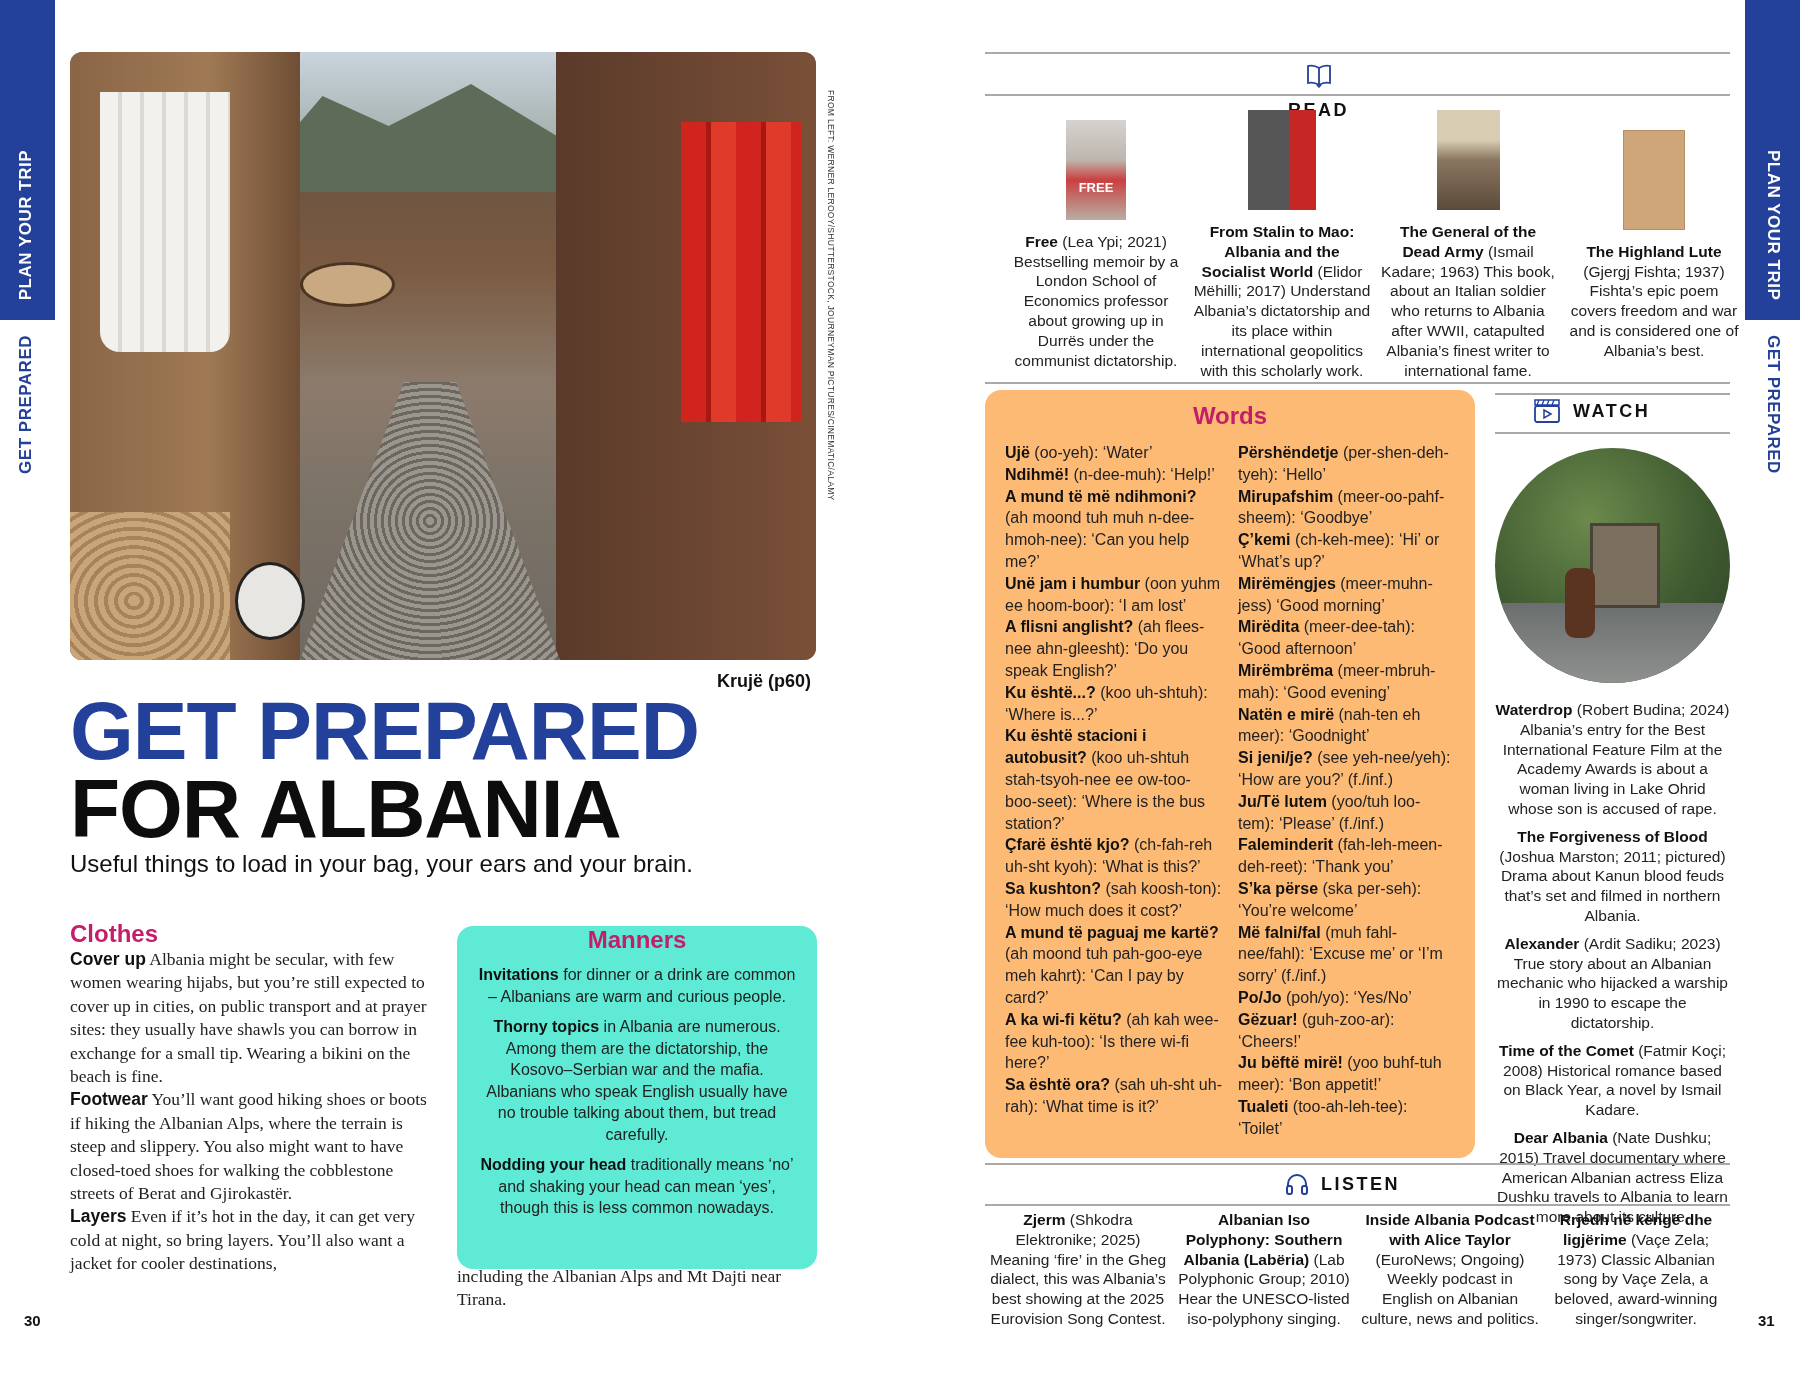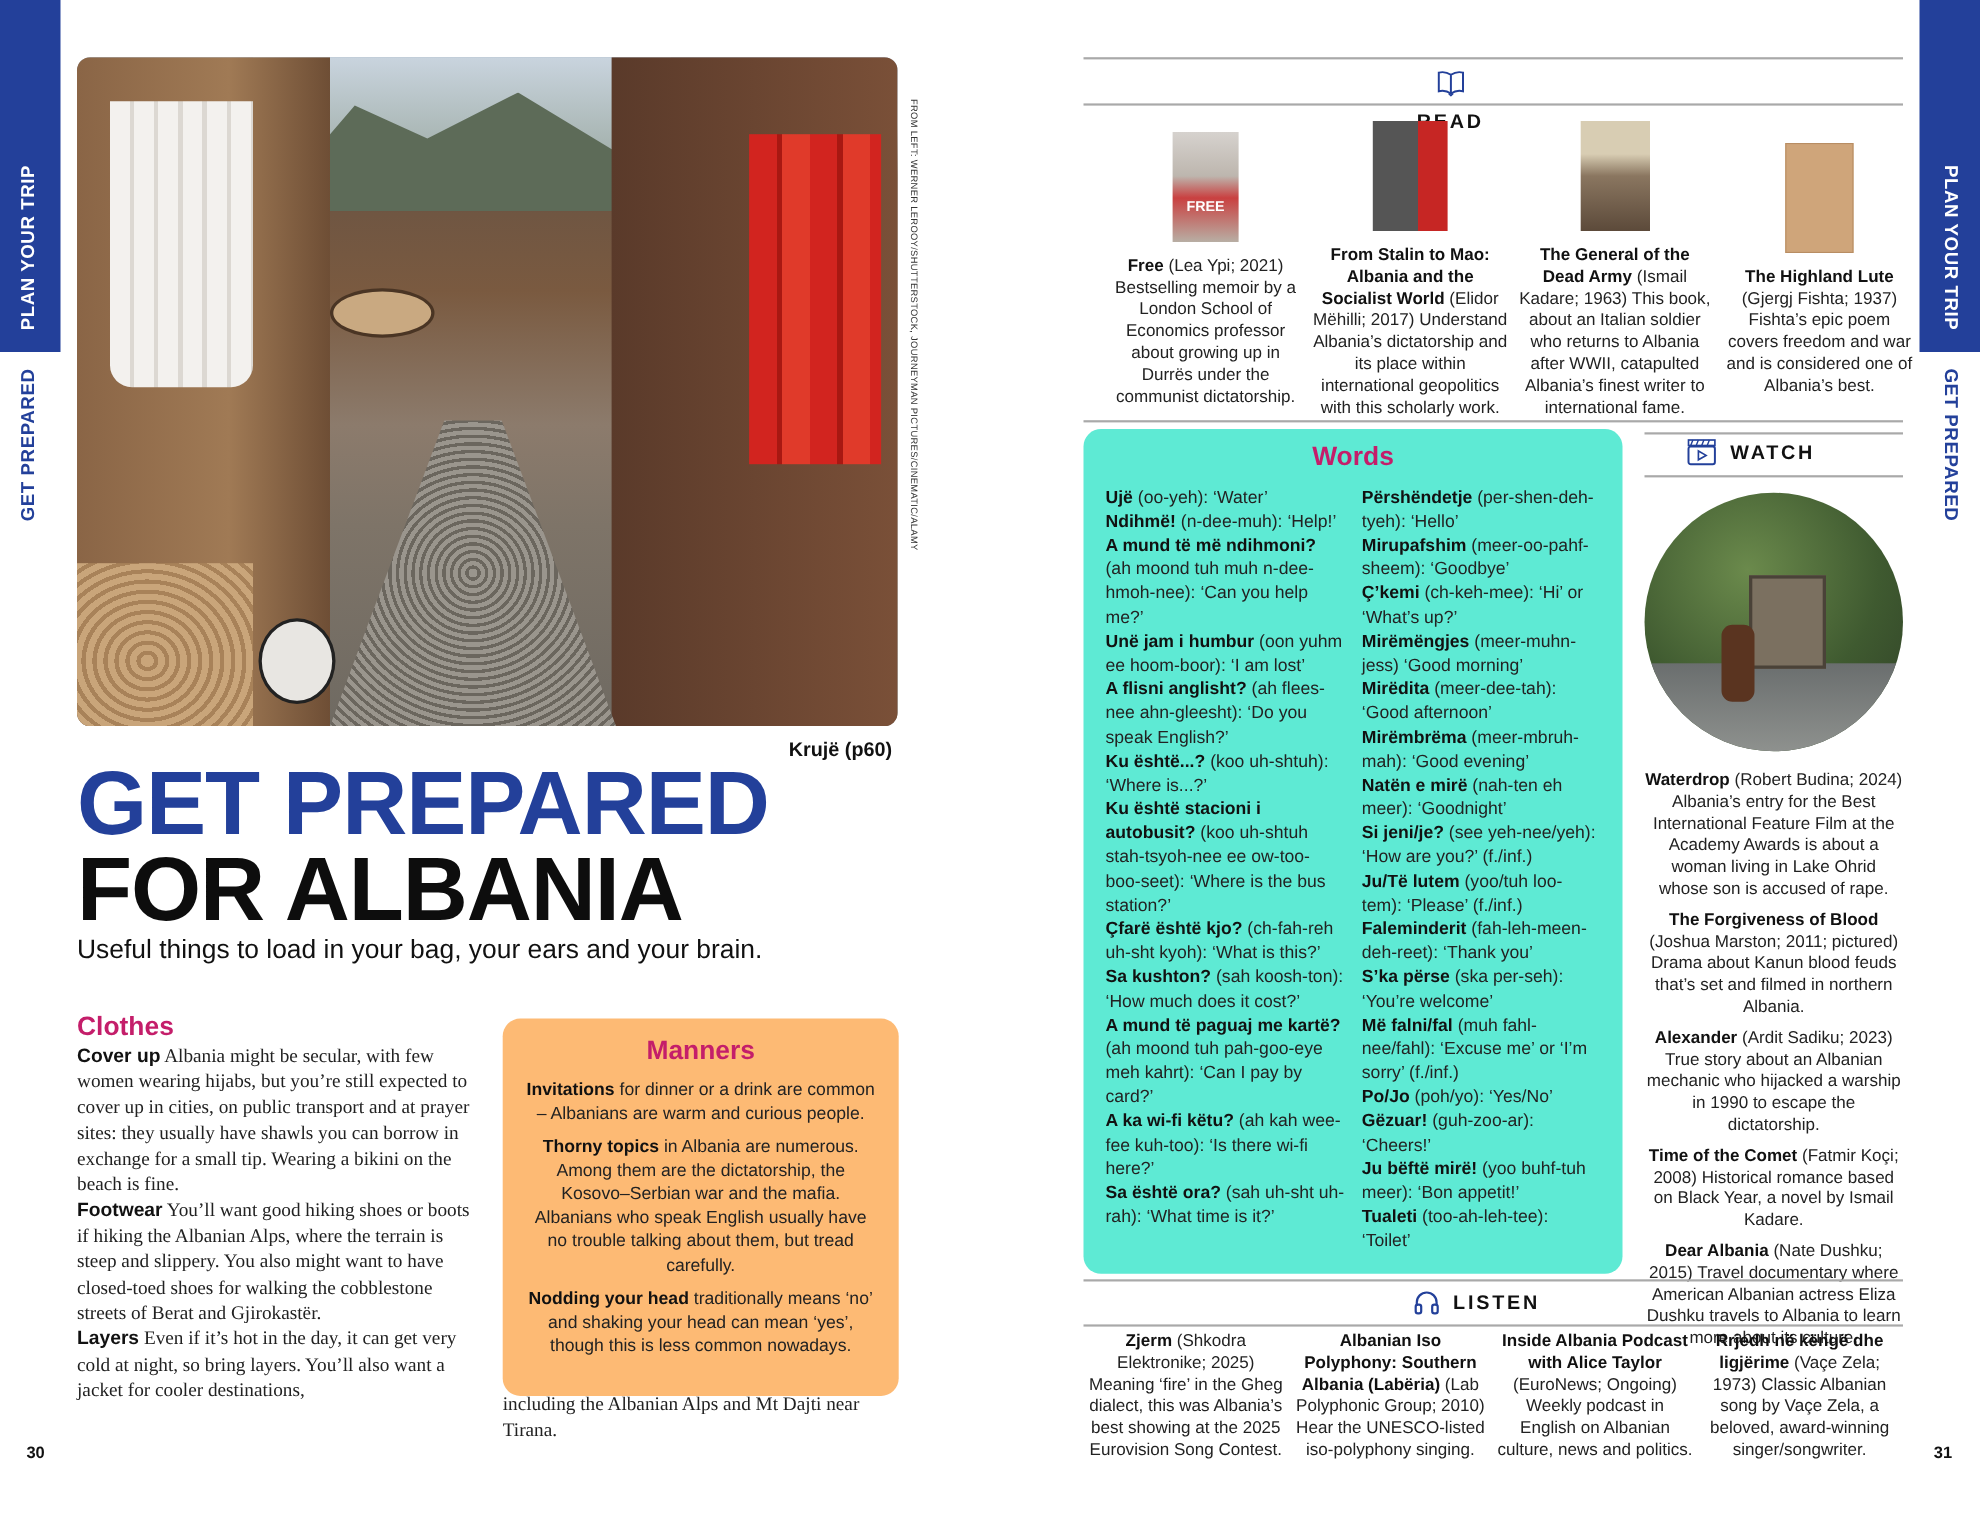--- a/index.html
+++ b/index.html
@@ -38,21 +38,21 @@
   .title1 { position: absolute; left: 70px; top: 690px; font-weight: 900; font-size: 82px; letter-spacing: -1px; color: #23409a; line-height: 1; }
   .title2 { position: absolute; left: 70px; top: 768px; font-weight: 900; font-size: 82px; letter-spacing: -1px; color: #0d0d0d; line-height: 1; }
   .subtitle { position: absolute; left: 70px; top: 850px; font-size: 24px; color: #111; }
 
   .sec-head { font-weight: 700; color: #c41e6a; }
   .clothes { position: absolute; left: 70px; top: 920px; width: 360px; }
   .clothes h3 { font-size: 24px; margin-bottom: 0; }
   .serif-body { font-family: "Liberation Serif", serif; font-size: 17.5px; line-height: 23.4px; color: #222; }
   .serif-body b { font-family: "Liberation Sans", sans-serif; font-weight: 700; color: #111; }
 
-  .manners { position: absolute; left: 457px; top: 926px; width: 360px; height: 343px; background: #fdba74; border-radius: 16px; padding: 16px 20px; text-align: center; }
+  .manners { position: absolute; left: 457px; top: 926px; width: 360px; height: 343px; background: #5eead4; border-radius: 16px; padding: 0 20px; text-align: center; }
   .manners h3 { font-size: 24px; margin-bottom: 10px; }
   .manners p { font-size: 16px; line-height: 21.5px; color: #222; margin-bottom: 9px; font-family: "Liberation Sans", sans-serif; }
   .manners p b { color: #111; }
   .manners-cont { position: absolute; left: 457px; top: 1218px; width: 360px; margin-top: 47px; }
 
   
   .rule { position: absolute; height: 2px; background: #a9a9a9; }
   .sect-label { position: absolute; display: flex; align-items: center; gap: 12px; font-weight: 700; font-size: 18px; letter-spacing: 2.5px; color: #111; }
   .sect-label svg { display: block; }
 
@@ -60,21 +60,21 @@
   .book { width: 186px; text-align: center; }
   .cover { margin: 0 auto 12px; height: 100px; }
   .cover.c1 { width: 60px; background: linear-gradient(180deg, #d6d2ce, #bdb6ae 40%, #c94040 60%, #b8aea4); position: relative; }
   .cover.c1 span { position: absolute; left: 0; right: 0; top: 60px; color: #fff; font-weight: 700; font-size: 13px; }
   .cover.c2 { width: 68px; background: linear-gradient(90deg, #555 0 60%, #c62624 60% 100%); }
   .cover.c3 { width: 63px; background: linear-gradient(180deg, #d8cdb3 0 30%, #8a7660 50%, #5c4a3a 100%); }
   .cover.c4 { width: 62px; background: #cfa57a; border: 1px solid #b88d63; }
   .book p { font-size: 15.5px; line-height: 19.8px; color: #222; padding: 0 4px; }
   .book p b { color: #111; }
 
-  .words { position: absolute; left: 985px; top: 390px; width: 490px; height: 768px; background: #5eead4; border-radius: 16px; padding: 12px 20px; }
+  .words { position: absolute; left: 985px; top: 390px; width: 490px; height: 768px; background: #fdba74; border-radius: 16px; padding: 12px 20px; }
   .words h3 { text-align: center; font-size: 24px; margin-bottom: 12px; }
   .words .cols { display: flex; gap: 16px; }
   .words .col { width: 222px; font-size: 16px; line-height: 21.8px; color: #222; }
   .words .col b { color: #111; }
 
   .watch-list { position: absolute; left: 1495px; top: 700px; width: 235px; text-align: center; }
   .watch-list p { font-size: 15.5px; line-height: 19.8px; color: #222; margin-bottom: 8px; }
   .watch-list p b { color: #111; }
   .circle-photo { position: absolute; left: 1495px; top: 448px; width: 235px; height: 235px; border-radius: 50%; overflow: hidden;
     background: radial-gradient(circle at 40% 30%, #6b8a4c, #3f5a30 55%, #2e3e26); }

